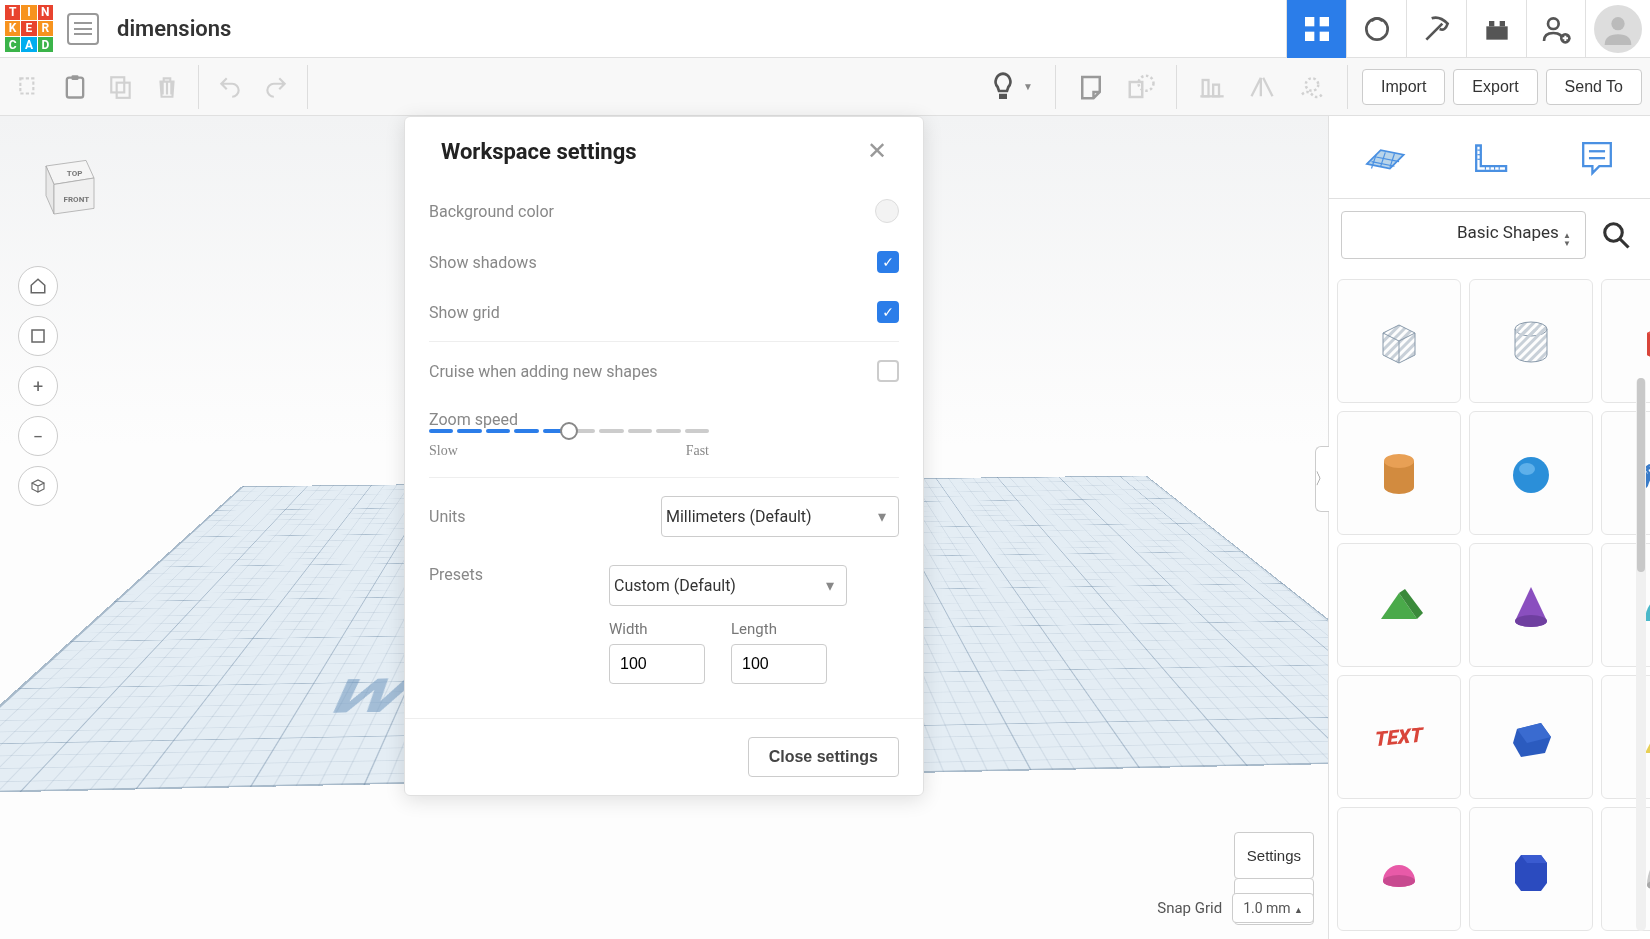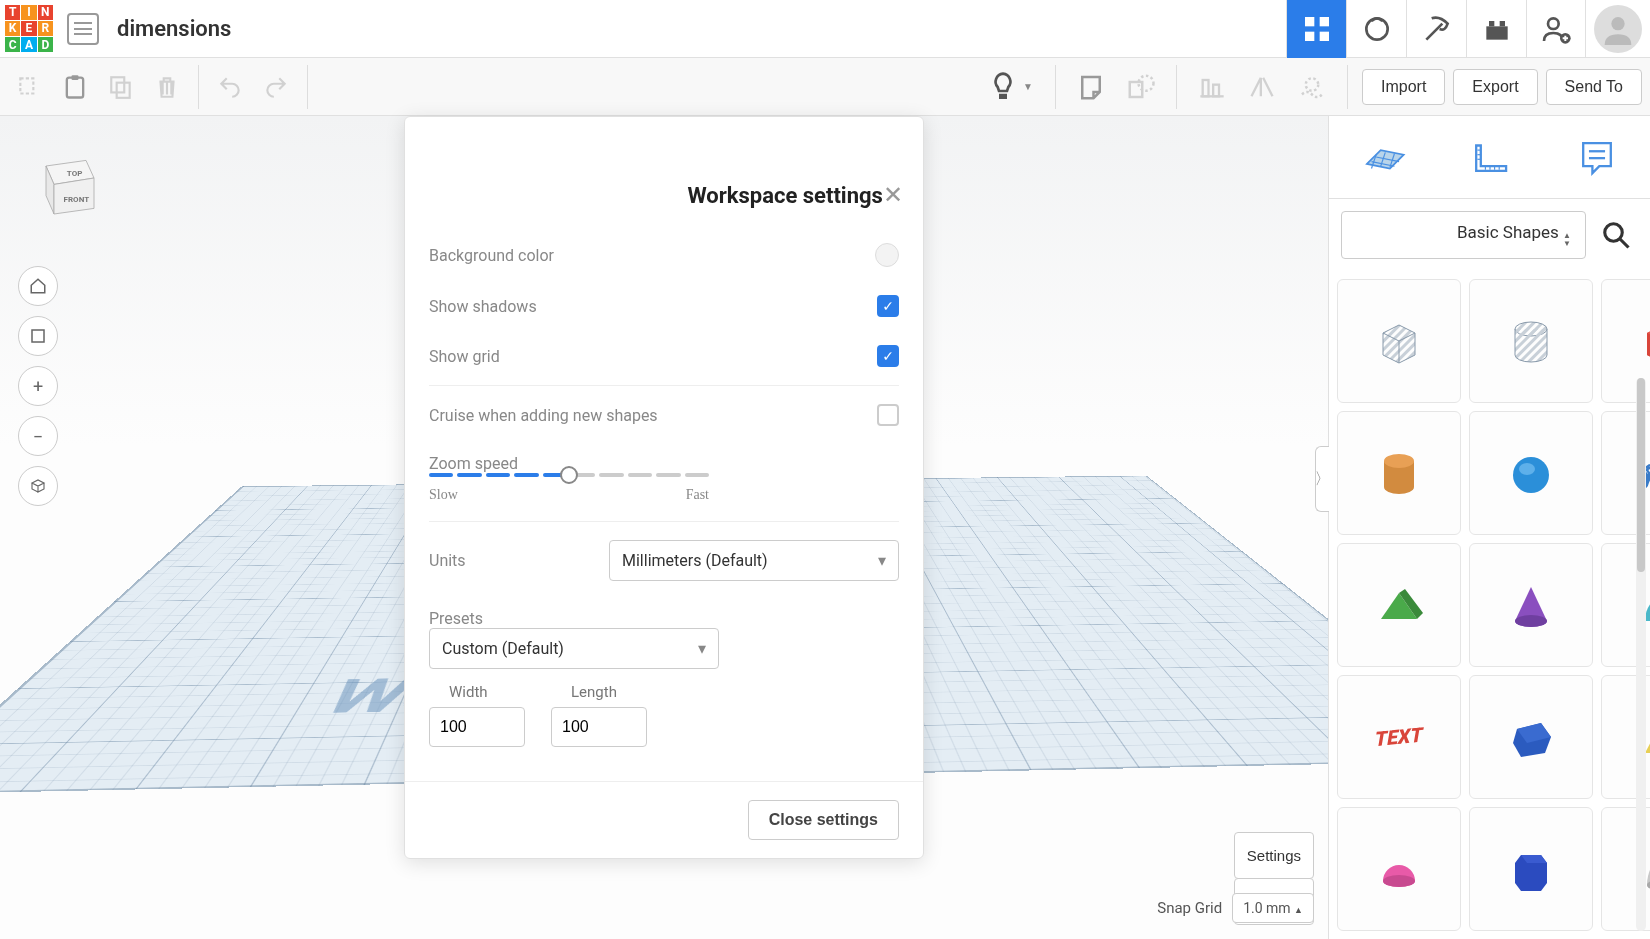--- a/index.html
+++ b/index.html
@@ -61,40 +61,40 @@
 .panel-search { width:44px;height:44px;display:flex;align-items:center;justify-content:center;cursor:pointer;}
 .shapes-grid { flex:1; overflow-y:auto; padding:8px; display:grid; grid-template-columns:repeat(3,1fr); gap:8px;}
 .shape-card { aspect-ratio:1; border:1px solid #e5e5e5; border-radius:6px; display:flex; align-items:center; justify-content:center; cursor:pointer; background:#fdfdfd;}
 .panel-handle { position:absolute; left:-14px; top:330px; width:14px; height:66px; background:#fff; border:1px solid #ccc; border-right:none; border-radius:6px 0 0 6px; display:flex; align-items:center; justify-content:center; cursor:pointer;font-size:16px;color:#888;}
 .scrollbar-track{position:absolute;right:4px;top:262px;bottom:8px;width:10px;background:#f0f0f0;border-radius:5px;}
 .scrollbar-thumb{position:absolute;left:1px;right:1px;top:0;height:35%;background:#c8c8c8;border-radius:4px;}
 
 
 .modal-overlay{position:absolute;top:116px;left:0;right:322px;bottom:0;display:flex;align-items:flex-start;justify-content:center;pointer-events:none;}
 .modal { margin-top:0; width:520px; background:#fff; border:1px solid #e0e0e0; border-radius:6px; box-shadow:0 4px 20px rgba(0,0,0,0.12); pointer-events:auto;}
-.modal-header{display:flex;align-items:center;justify-content:flex-end;padding:20px 20px;margin-top:44px;}
+.modal-header{display:flex;align-items:center;justify-content:space-between;padding:20px 36px;}
 .modal-title{font-size:22px;font-weight:700;color:#222;}
 .modal-close{font-size:24px;color:#999;cursor:pointer;background:none;border:none;}
 .modal-body{padding:0 24px 20px;}
 .modal-row{display:flex;align-items:center;justify-content:space-between;padding:14px 0;color:#888;font-size:16px;}
 .modal-hr{border:none;border-top:1px solid #eee;margin:4px 0;}
 .checkbox{width:22px;height:22px;border-radius:4px;border:2px solid #ccc;display:flex;align-items:center;justify-content:center;cursor:pointer;}
 .checkbox.checked{background:#2b7de9;border-color:#2b7de9;color:#fff;font-size:14px;}
 .color-swatch{width:24px;height:24px;border-radius:50%;border:1px solid #ddd;cursor:pointer;}
 .slider-wrap{width:280px;font-family:Liberation Serif, serif;}
 .slider-track{position:relative;height:4px;display:flex;gap:4px;}
 .slider-seg{flex:1;height:4px;background:#ccc;border-radius:2px;}
 .slider-seg.active{background:#2b7de9;}
 .slider-thumb{position:absolute;top:-7px;width:18px;height:18px;border-radius:50%;background:#fff;border:2px solid #888;cursor:pointer;}
 .slider-labels{display:flex;justify-content:space-between;font-size:14px;color:#888;margin-top:10px;}
-.m-select{width:290px;padding:10px 12px;border:1px solid #ccc;border-radius:4px;font-size:16px;color:#333;background:#fff;position:relative;}
+.m-select{width:238px;padding:10px 4px;border:1px solid #ccc;border-radius:4px;font-size:16px;color:#333;background:#fff;position:relative;}
 .m-select::after{content:"▾";position:absolute;right:12px;color:#888;}
 .dim-inputs{display:flex;gap:26px;margin-top:4px;}
 .dim-col{display:flex;flex-direction:column;gap:6px;}
-.dim-col label{font-size:15px;color:#777;margin-left:20px;}
+.dim-col label{font-size:15px;color:#777;}
 .dim-col input{width:96px;padding:10px;border:1px solid #ccc;border-radius:4px;font-size:16px;}
 .m-button{width:100%;padding:12px;border:1px solid #ccc;border-radius:4px;background:#fff;font-size:16px;font-weight:600;color:#444;cursor:pointer;margin-top:14px;}
 .modal-footer{display:flex;justify-content:flex-end;padding:18px 24px;border-top:1px solid #eee;}
 .close-btn{padding:10px 20px;border:1px solid #ccc;border-radius:4px;background:#fff;font-size:16px;font-weight:600;color:#444;cursor:pointer;}
 .updown{display:inline-flex;flex-direction:column;font-size:8px;line-height:8px;color:#666;margin-left:auto;}
 </style>
 </head>
 <body>
 
 <div class="top-header">
@@ -484,21 +484,21 @@
             <span>Slow</span>
             <span>Fast</span>
           </div>
         </div>
       </div>
       <hr class="modal-hr">
       <div class="modal-row">
         <span>Units</span>
         <div class="m-select"><span>Millimeters (Default)</span></div>
       </div>
-      <div class="modal-row" style="align-items:flex-start;flex-direction:column;">
+      <div class="modal-row" style="align-items:flex-start;">
         <span>Presets</span>
         <div style="width:290px;">
           <div class="m-select"><span>Custom (Default)</span></div>
           <div class="dim-inputs" style="margin-top:14px;">
             <div class="dim-col">
               <label>Width</label>
               <input type="text" value="100" style="">
             </div>
             <div class="dim-col">
               <label>Length</label>

